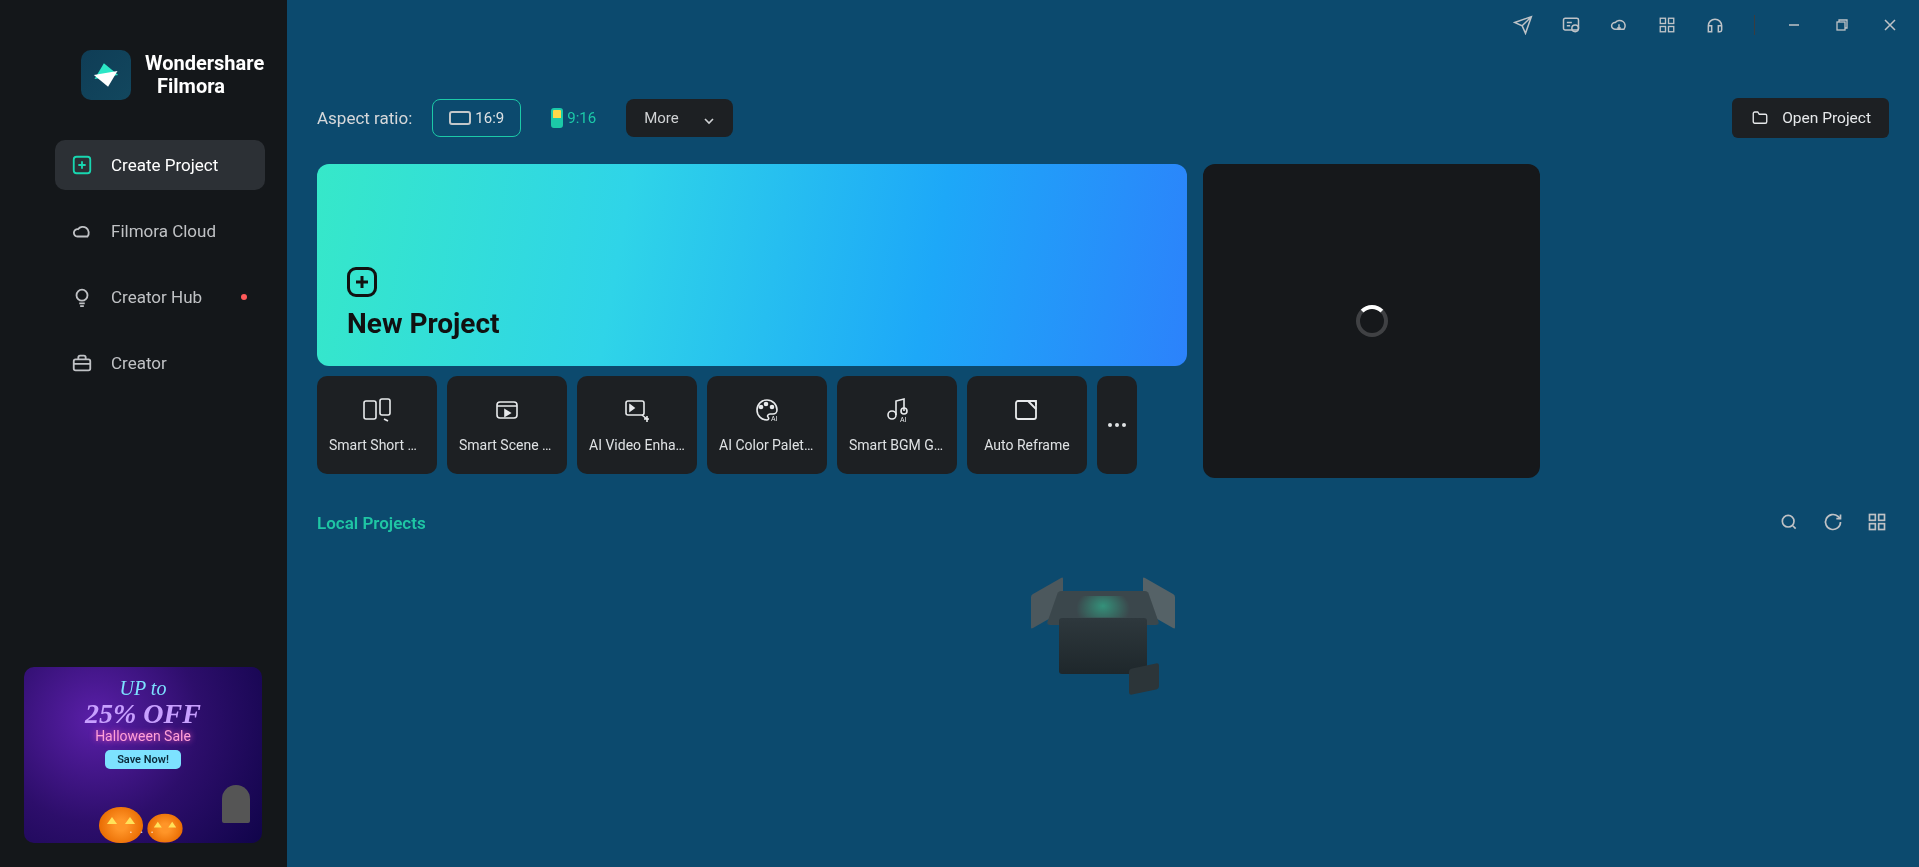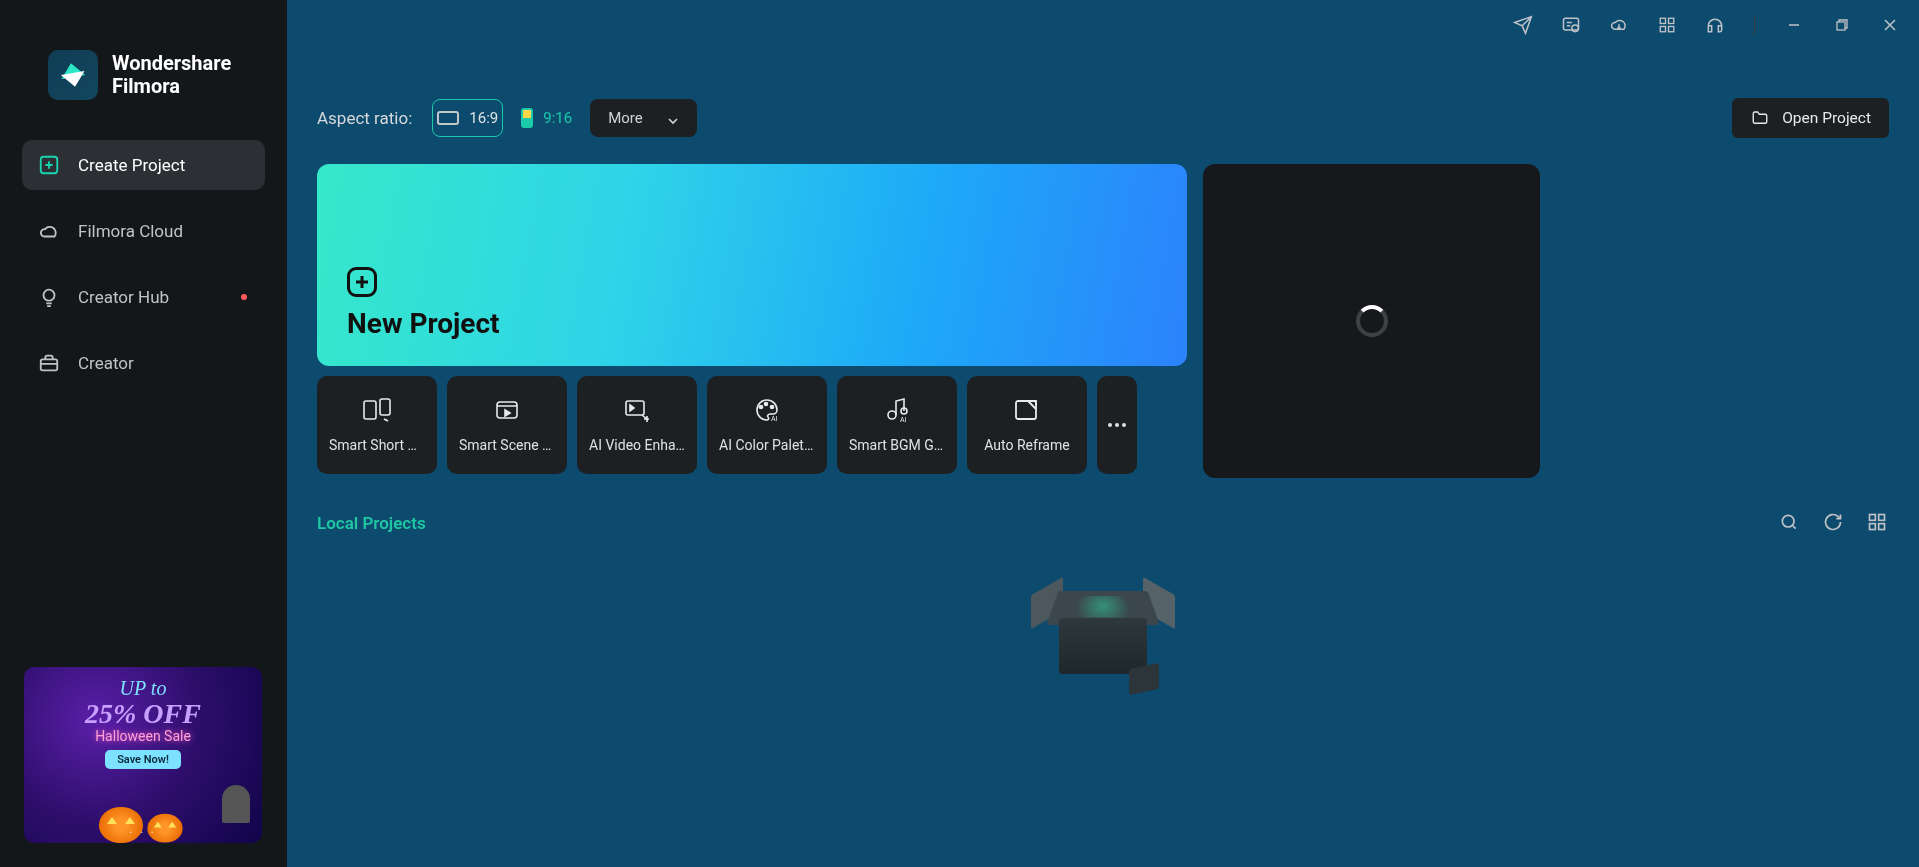--- a/index.html
+++ b/index.html
@@ -1,27 +1,27 @@
 <!DOCTYPE html>
 <html><head>
 <meta charset="utf-8">
 <style>
 * { margin: 0; padding: 0; box-sizing: border-box; font-family: -apple-system, BlinkMacSystemFont, "Segoe UI", Roboto, Arial, sans-serif; }
 body { background: #0a0a0a; color: #e5e5e5; width: 1919px; height: 867px; overflow: hidden; display: flex; }
 
 
-.sidebar { width: 287px; background: #14171a; height: 100%; display: flex; flex-direction: column; padding-top: 50px; position: relative;}
+.sidebar { width: 287px; background: #14171a; height: 100%; display: flex; flex-direction: column; padding-top: 50px; position: relative; padding-left: 33px;}
 .logo-area { display: flex; align-items: center; gap: 14px; padding: 0 18px 0 48px; margin-bottom: 40px; }
 .logo-box { width: 50px; height: 50px; background: linear-gradient(135deg, #0f3d56, #12475e); border-radius: 10px; display: flex; align-items: center; justify-content: center; position: relative; }
 .logo-glyph { width: 28px; height: 28px; transform: rotate(-10deg); position: relative;}
 .logo-glyph .tri1 { position:absolute; width:0; height:0; border-left:12px solid transparent; border-right:12px solid transparent; border-bottom:14px solid #2ce6c6; top:2px; left:2px;}
 .logo-glyph .tri2 { position:absolute; width:0; height:0; border-left:12px solid transparent; border-right:12px solid transparent; border-top:14px solid #fff; bottom:2px; right:2px;}
 .logo-text { font-weight: 700; color: #fff; line-height: 1.15; }
 .logo-text .l1 { font-size: 20px; }
-.logo-text .l2 { font-size: 20px; }
+.logo-text .l2 { font-size: 20px; margin-left: 12px; }
 .nav { padding: 0 22px; display:flex; flex-direction:column; gap: 16px;}
 .nav-item { display:flex; align-items:center; gap: 18px; padding: 14px 16px; border-radius: 10px; color:#c0c2c5; font-size: 17px; cursor:pointer; position:relative;}
 .nav-item.active { background: #2c3035; color: #fff; font-weight:400;}
 .nav-icon { width:22px; height:22px; display:flex; align-items:center; justify-content:center; color:inherit;}
 .nav-item.active .nav-icon { color:#18d6b0;}
 .nav-dot { width:6px; height:6px; background:#ff5a5a; border-radius:50%; position:absolute; right:18px;}
 .promo { position:absolute; bottom:24px; left:24px; width:238px; height:176px; border-radius:10px; background: radial-gradient(circle at 30% 30%, #5a1fa8 0%, #2d0e6b 50%, #10044a 100%); overflow:hidden; display:flex; flex-direction:column; align-items:center; justify-content:flex-start; padding-top:10px;}
 .promo .up { color:#7de2ff; font-family: serif; font-style: italic; font-size: 20px;}
 .promo .pc { color:#c8a0ff; font-style: italic; font-family: serif; font-size: 28px; font-weight:700; line-height:1;}
 .promo .hs { color:#ffa0d8; font-size:14px; text-shadow: 0 0 6px #ff5ac0;}
@@ -34,21 +34,21 @@
 .promo .dots { position:absolute; bottom:6px; width:100%; text-align:center; color:#fff; font-size:8px; letter-spacing:3px; opacity:.7;}
 
 
 .main { flex:1; background:#0c4a6e; position:relative;}
 .titlebar-icons { position:absolute; top:14px; right:18px; display:flex; align-items:center; gap:26px;}
 .tb-icon { width:22px; height:22px; color:#bfc3c7; display:flex; align-items:center; justify-content:center; cursor:pointer;}
 .tb-sep { width:1px; height:20px; background:#3a3d40; margin: 0 2px;}
 .content { padding: 98px 30px 0 30px;}
 .top-row { display:flex; align-items:center; gap:14px; margin-bottom:26px;}
 .ar-label { font-size:17px; color:#d6d8da; margin-right:6px;}
-.ar-btn { display:flex; align-items:center; gap:10px; padding:9px 4px; border-radius:8px; background:transparent; color:#dfe2e4; font-size:15px; cursor:pointer;}
+.ar-btn { display:flex; align-items:center; gap:4px; padding:9px 16px; border-radius:8px; background:transparent; color:#dfe2e4; font-size:15px; cursor:pointer;}
 .ar-btn.selected { border:1px solid #1cc9a8;}
 .ar-btn .ar-shape { width:22px; height:14px; border:2px solid #c4c7c9; border-radius:3px;}
 .ar-btn .ar-shape-v { width:12px; height:20px; border:2px solid #1cc9a8; border-radius:3px; background: linear-gradient(#ffd84a 50%, #1cc9a8 0);}
 .ar-btn.v916 { color:#1cc9a8;}
 .more-btn { display:flex; align-items:flex-end; gap:24px; padding:10px 18px; border-radius:8px; background:#1d2023; color:#d0d2d4; font-size:15px; cursor:pointer;}
 .open-btn { margin-left:auto; display:flex; align-items:center; gap:12px; padding:11px 18px; border-radius:6px; background:#1d2023; color:#e6e8ea; font-size:15.5px; cursor:pointer;}
 .hero-row { display:flex; gap:16px;}
 .new-project { width:870px; height:202px; border-radius:12px; background: linear-gradient(100deg, #36e8c9 0%, #2fd4e8 35%, #1da8f8 70%, #2c82fb 100%); padding: 58px 30px 26px 30px; display:flex; flex-direction:column; justify-content:flex-end; gap:10px; cursor:pointer;}
 .np-plus { width:30px; height:30px; border:3px solid #111; border-radius:9px; display:flex; align-items:center; justify-content:center; color:#111; font-size:20px; font-weight:800;}
 .np-label { font-size:28px; font-weight:700; color:#111;}

